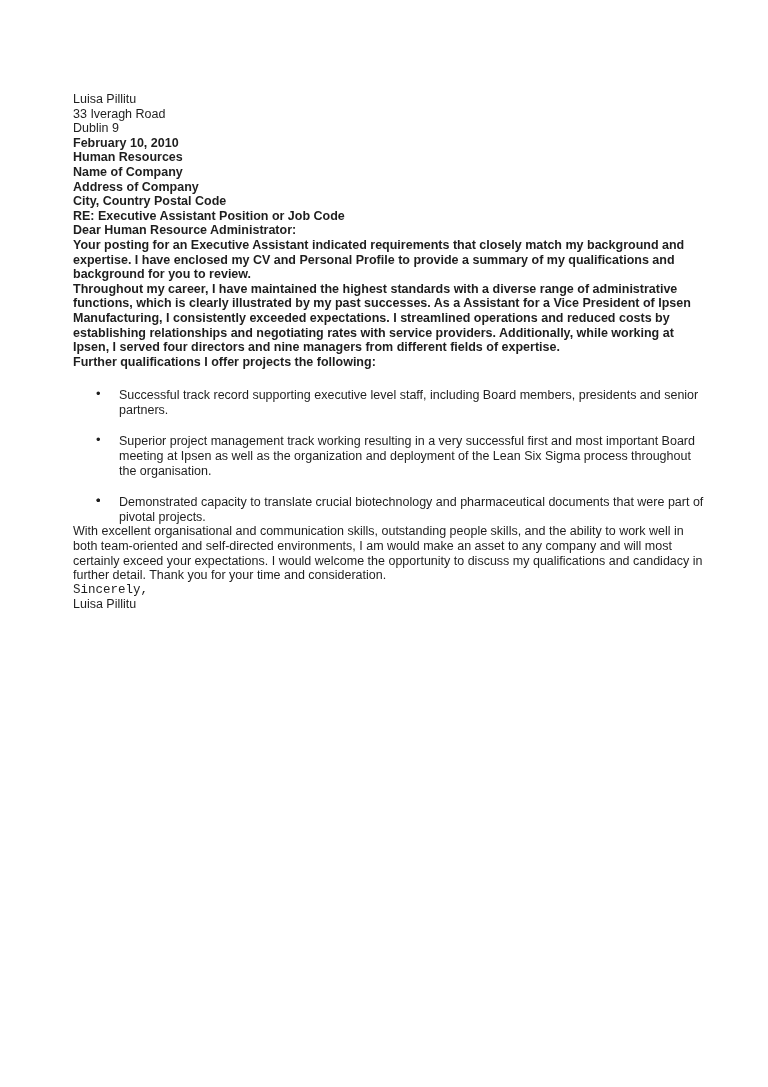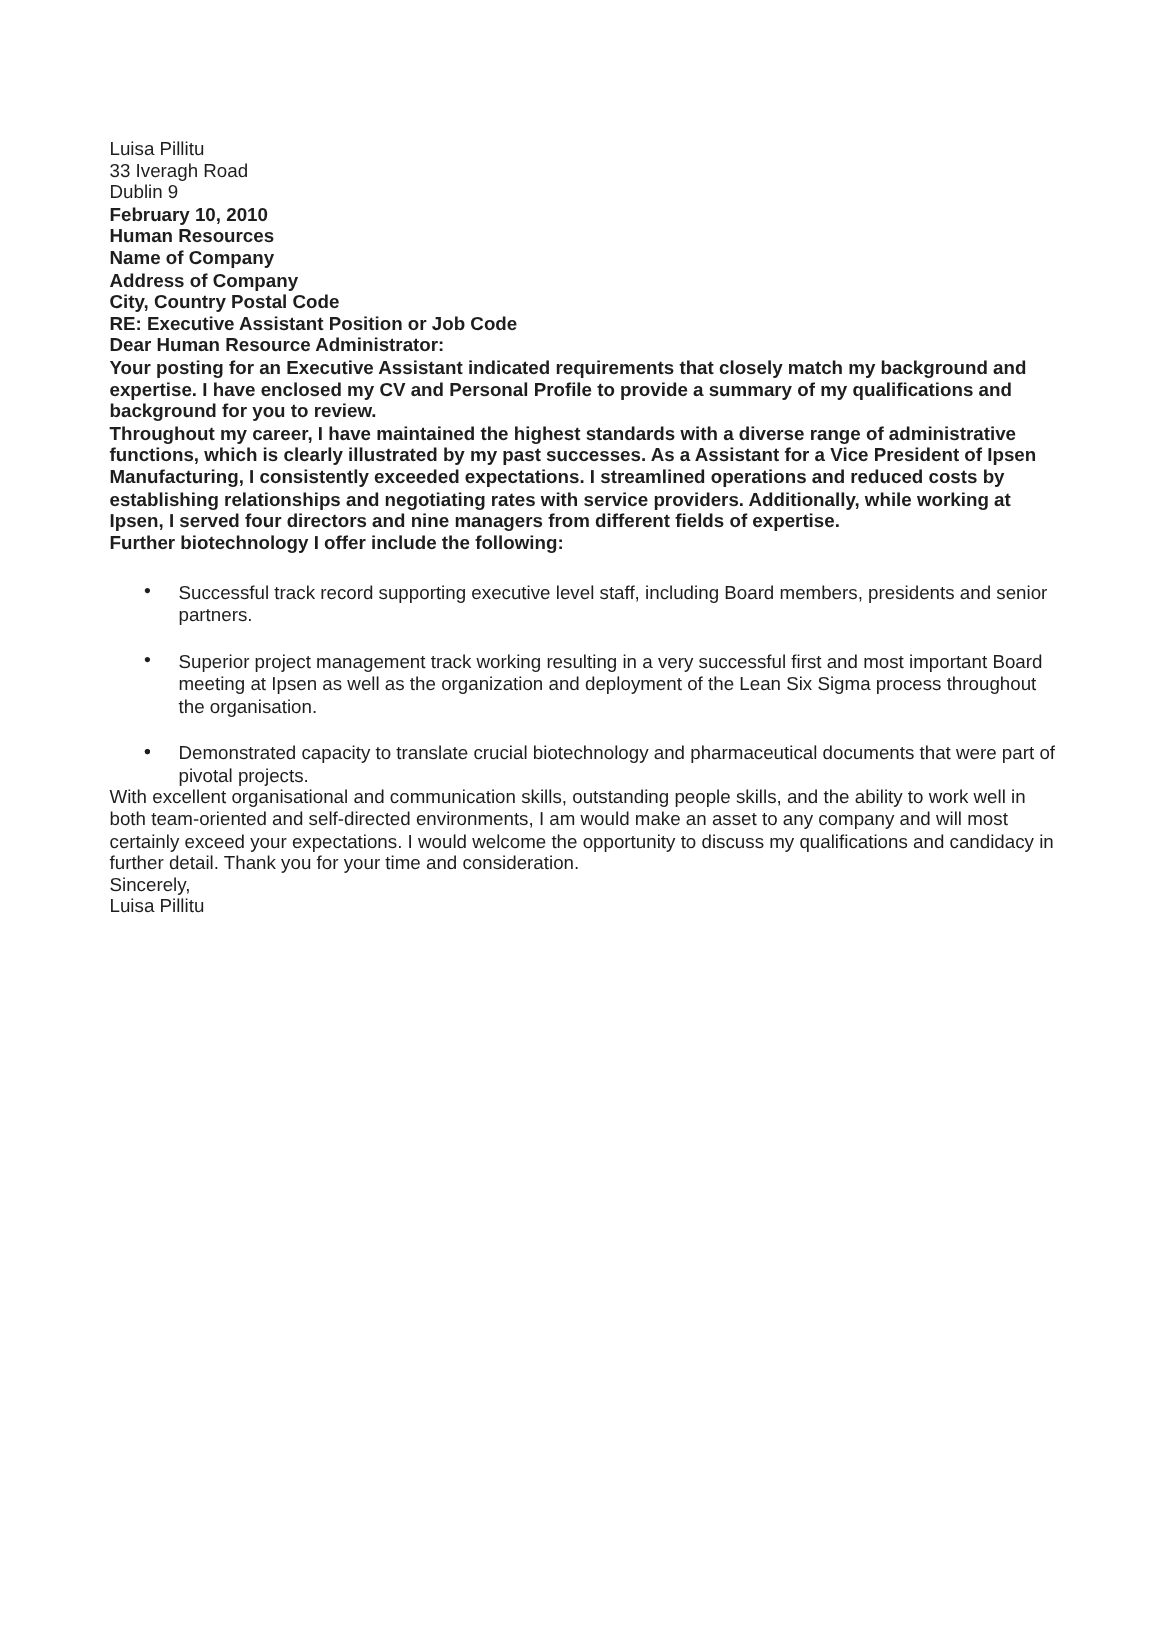--- a/index.html
+++ b/index.html
@@ -34,21 +34,21 @@
     margin-top: 17px;
   }
   .bullets li:first-child { margin-top: 0; }
   .bullets .dot {
     position: absolute;
     left: 23px;
     top: -1px;
     font-size: 13px;
   }
   .closing-para { margin-top: 40px; margin-left: 5px; }
-  .valediction  { margin-top: 45px; margin-left: 5px; }
+  .valediction  { margin-top: 45px; margin-left: 5px; font-family: Liberation Mono, monospace; }
   .signature    { margin-top: 15px; margin-left: 5px; }
 </style>
 </head>
 <body>
 
 <div class="page">
   <div class="letter">
 
     <div class="block">
       <div>Luisa Pillitu</div>
@@ -66,21 +66,21 @@
     </div>
 
     <p class="mt">RE: Executive Assistant Position or Job Code</p>
 
     <p class="mt">Dear Human Resource Administrator:</p>
 
     <p class="mt">Your posting for an Executive Assistant indicated requirements that closely match my background and expertise. I have enclosed my CV and Personal Profile to provide a summary of my qualifications and background for you to review.</p>
 
     <p class="mt">Throughout my career, I have maintained the highest standards with a diverse range of administrative functions, which is clearly illustrated by my past successes. As a Assistant for a Vice President of Ipsen Manufacturing, I consistently exceeded expectations. I streamlined operations and reduced costs by establishing relationships and negotiating rates with service providers.  Additionally, while working at Ipsen, I served four directors and nine managers from different fields of expertise.</p>
 
-    <p class="mt">Further biotechnology I offer include the following:</p>
+    <p class="mt">Further qualifications I offer projects the following:</p>
 
     <ul class="bullets">
       <li>
         <span class="dot">•</span>
         <span>Successful track record supporting executive level staff, including Board members, presidents and senior partners.</span>
       </li>
       <li>
         <span class="dot">•</span>
         <span>Superior project management track working resulting in a very successful first and most important Board meeting at Ipsen  as well as the organization and deployment of the Lean Six Sigma process throughout the organisation.</span>
       </li>

